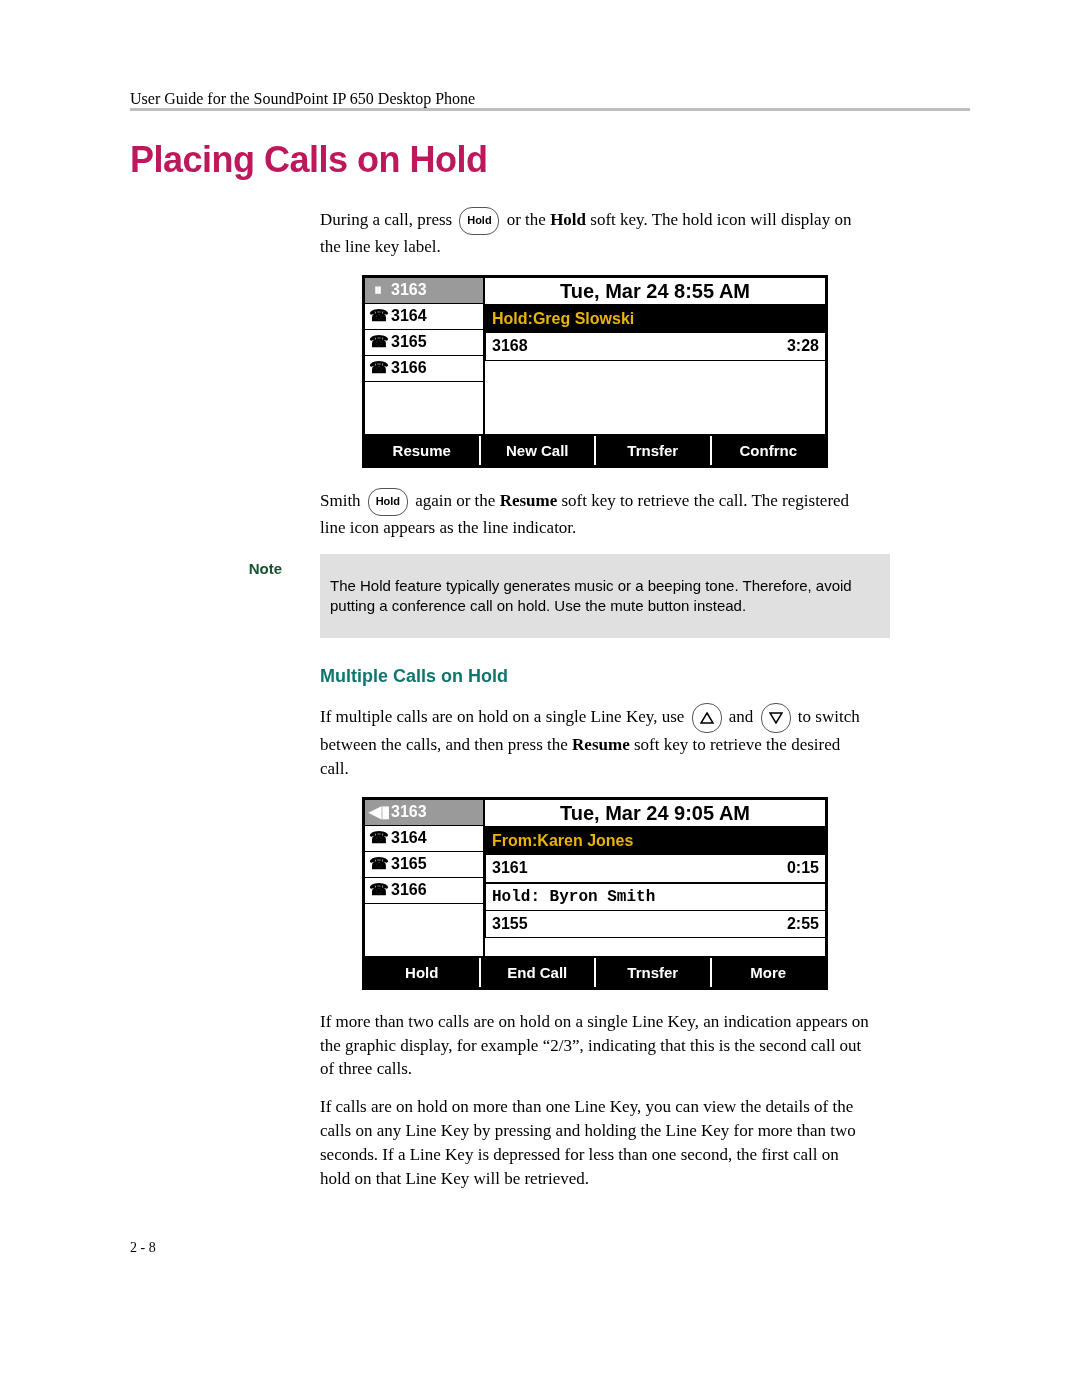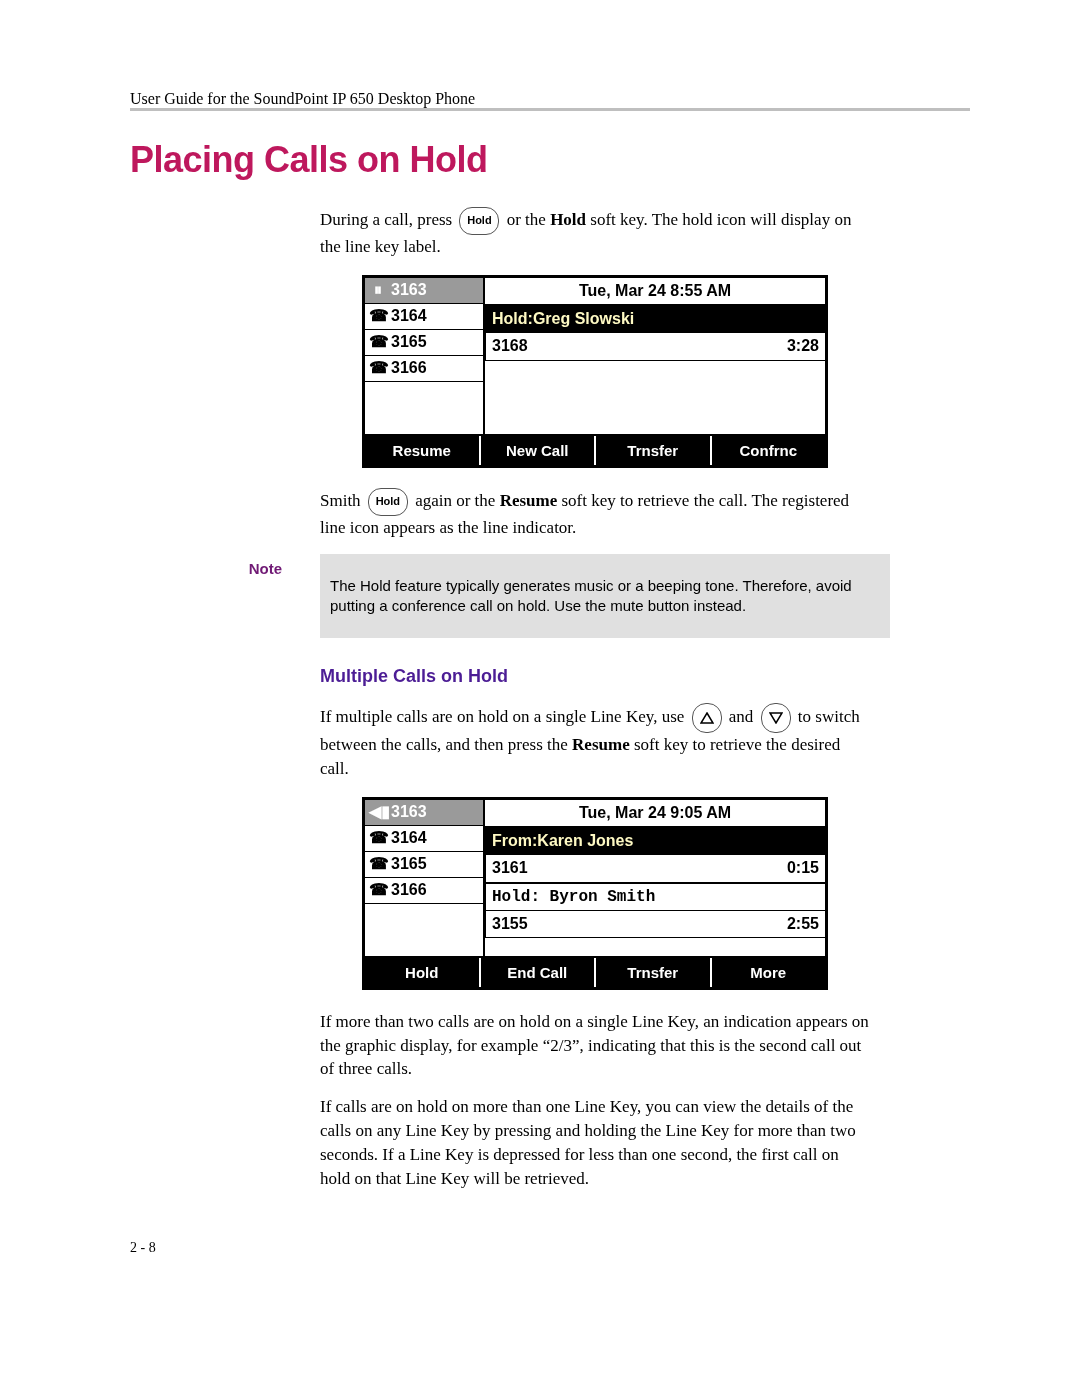--- a/index.html
+++ b/index.html
@@ -94,21 +94,21 @@
     box-sizing: border-box;
   }
   .line-key.sel {
     background: #9a9a9a;
     color:#fff;
   }
   .line-key .ic { width:18px; text-align:center; }
   .titlebar {
     height: 26px;
     font-weight:700;
-    font-size:16px;
+    font-size:20px;
     display:flex;
     align-items:center;
     justify-content:center;
     border-bottom:1px solid #000;
   }
   .call-block {
     border:1px solid #000;
     border-right:none;
     border-top:none;
     margin-left: 0;
@@ -117,21 +117,21 @@
     display:flex;
     justify-content:space-between;
     align-items:center;
     padding: 2px 6px;
     font-size:16px;
     font-weight:700;
     border-top:1px solid #000;
   }
   .call-line.header {
     background:#000;
-    color:#fef9c3;
+    color:#eab308;
   }
   .softkeys {
     display:flex;
     border-top: 2px solid #000;
   }
   .softkey {
     flex:1;
     background:#000;
     color:#fff;
     text-align:center;
@@ -146,37 +146,37 @@
   .note-row {
     display:flex;
     align-items:flex-start;
     margin: 14px 0 24px 0;
   }
   .note-label {
     width: 190px;
     text-align:right;
     padding-right: 38px;
     box-sizing:border-box;
-    color:#701a75;
+    color:#14532d;
     font-weight:700;
     font-family: Arial, sans-serif;
     font-size:15px;
     padding-top:6px;
   }
   .note-body {
     background:#e0e0e0;
     padding: 22px 10px;
     font-family: Arial, sans-serif;
     font-size:15px;
     line-height:1.35;
     width:550px;
   }
   h3.sub-heading {
     font-family: "Arial Narrow", Arial, sans-serif;
-    color:#4c1d95;
+    color:#0f766e;
     font-size:18px;
     font-weight:700;
     margin: 26px 0 14px 0;
   }
   .footer {
     margin-top: 50px;
     font-size:14px;
   }
 </style>
 </head>

